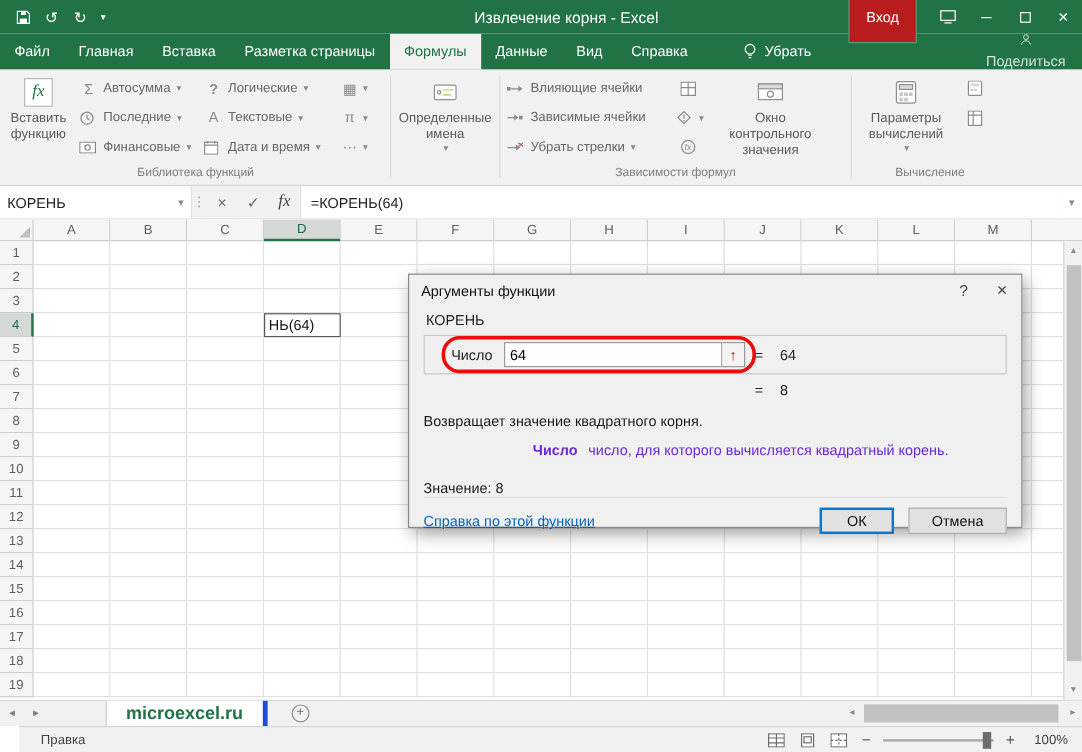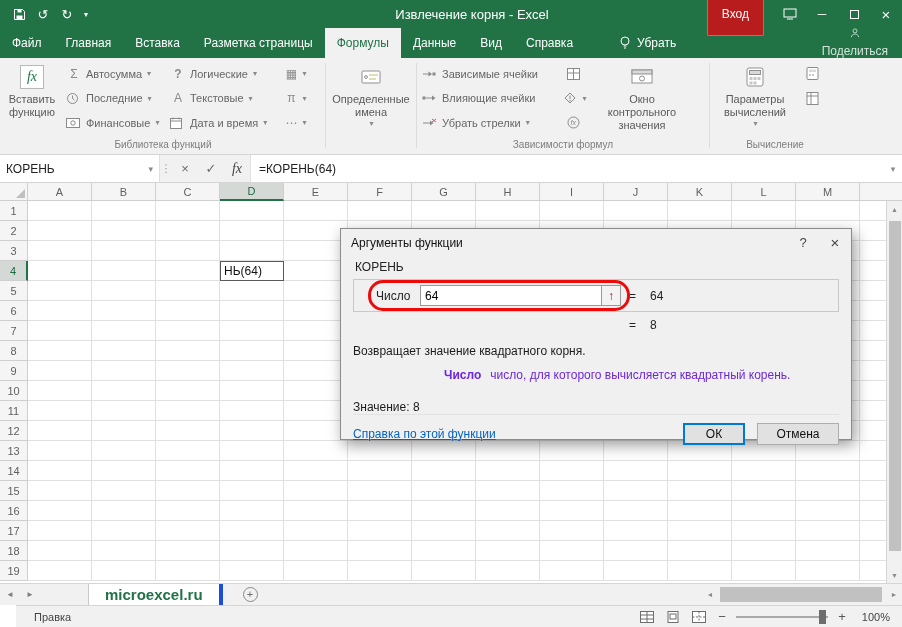--- a/index.html
+++ b/index.html
@@ -286,36 +286,36 @@
     </div>
 
     <div class="rdiv"></div>
 
     <div class="rgroup" style="width:290px;">
       <div class="rgroup-content">
         <div class="smallcol" style="width:142px;">
           <div class="sitem">
             <span class="sicon">
                 <svg class="ric" width="14" height="10" viewBox="0 0 14 10">
+                  <rect x="0.5" y="3.5" width="3" height="3" fill="#8a8a8a"></rect>
+                  <line x1="4" y1="5" x2="11" y2="5" stroke="#8a8a8a"></line>
+                  <path d="M10 2.5L13.5 5L10 7.5z" fill="#8a8a8a"></path>
+                </svg>
+              </span>
+            <span>Влияющие ячейки</span>
+          </div>
+          <div class="sitem">
+            <span class="sicon">
+                <svg class="ric" width="14" height="10" viewBox="0 0 14 10">
                   <rect x="10.5" y="3.5" width="3" height="3" fill="#8a8a8a"></rect>
                   <line x1="1" y1="5" x2="9" y2="5" stroke="#8a8a8a"></line>
                   <path d="M6.5 2.5L10 5L6.5 7.5z" fill="#8a8a8a"></path>
                 </svg>
               </span>
             <span>Зависимые ячейки</span>
-          </div>
-          <div class="sitem">
-            <span class="sicon">
-                <svg class="ric" width="14" height="10" viewBox="0 0 14 10">
-                  <rect x="0.5" y="3.5" width="3" height="3" fill="#8a8a8a"></rect>
-                  <line x1="4" y1="5" x2="11" y2="5" stroke="#8a8a8a"></line>
-                  <path d="M10 2.5L13.5 5L10 7.5z" fill="#8a8a8a"></path>
-                </svg>
-              </span>
-            <span>Влияющие ячейки</span>
           </div>
           <div class="sitem">
             <span class="sicon">
                 <svg class="ric" width="14" height="10" viewBox="0 0 14 10">
                   <line x1="1" y1="5" x2="9" y2="5" stroke="#8a8a8a"></line>
                   <path d="M8 2.5L11.5 5L8 7.5z" fill="#8a8a8a"></path>
                   <line x1="10" y1="1" x2="14" y2="4" stroke="#c06060"></line>
                   <line x1="14" y1="1" x2="10" y2="4" stroke="#c06060"></line>
                 </svg>
               </span>

